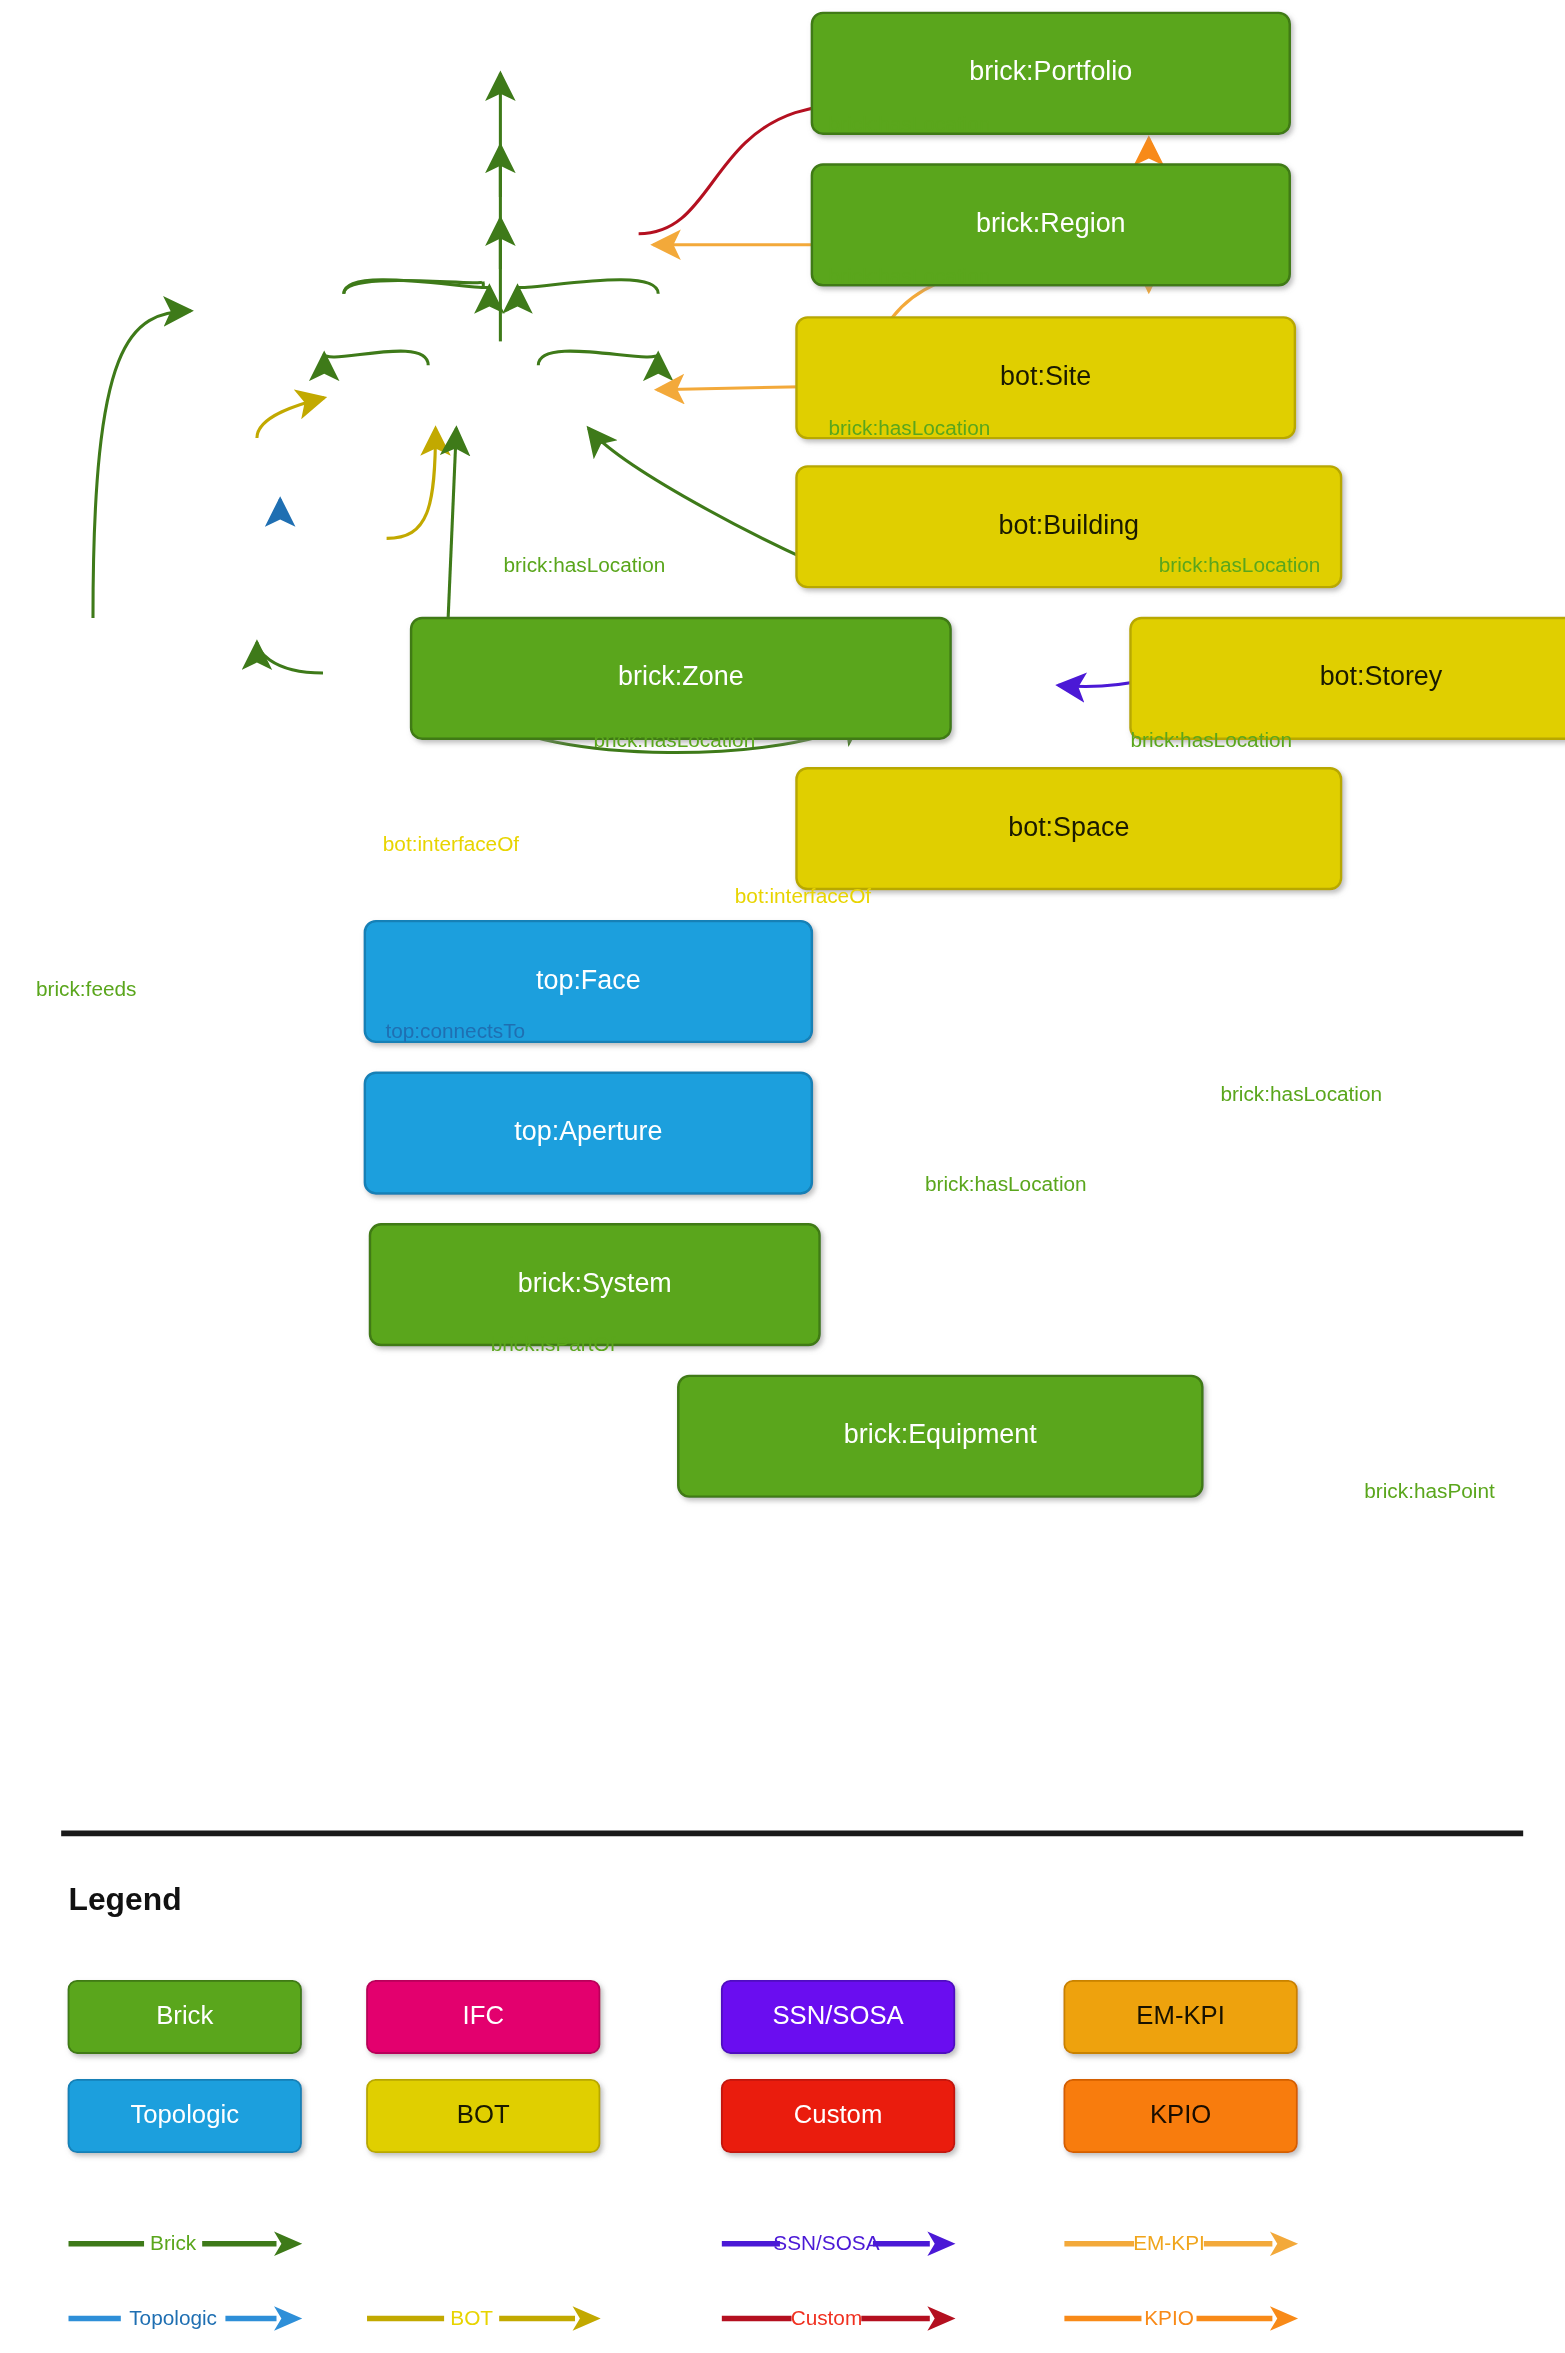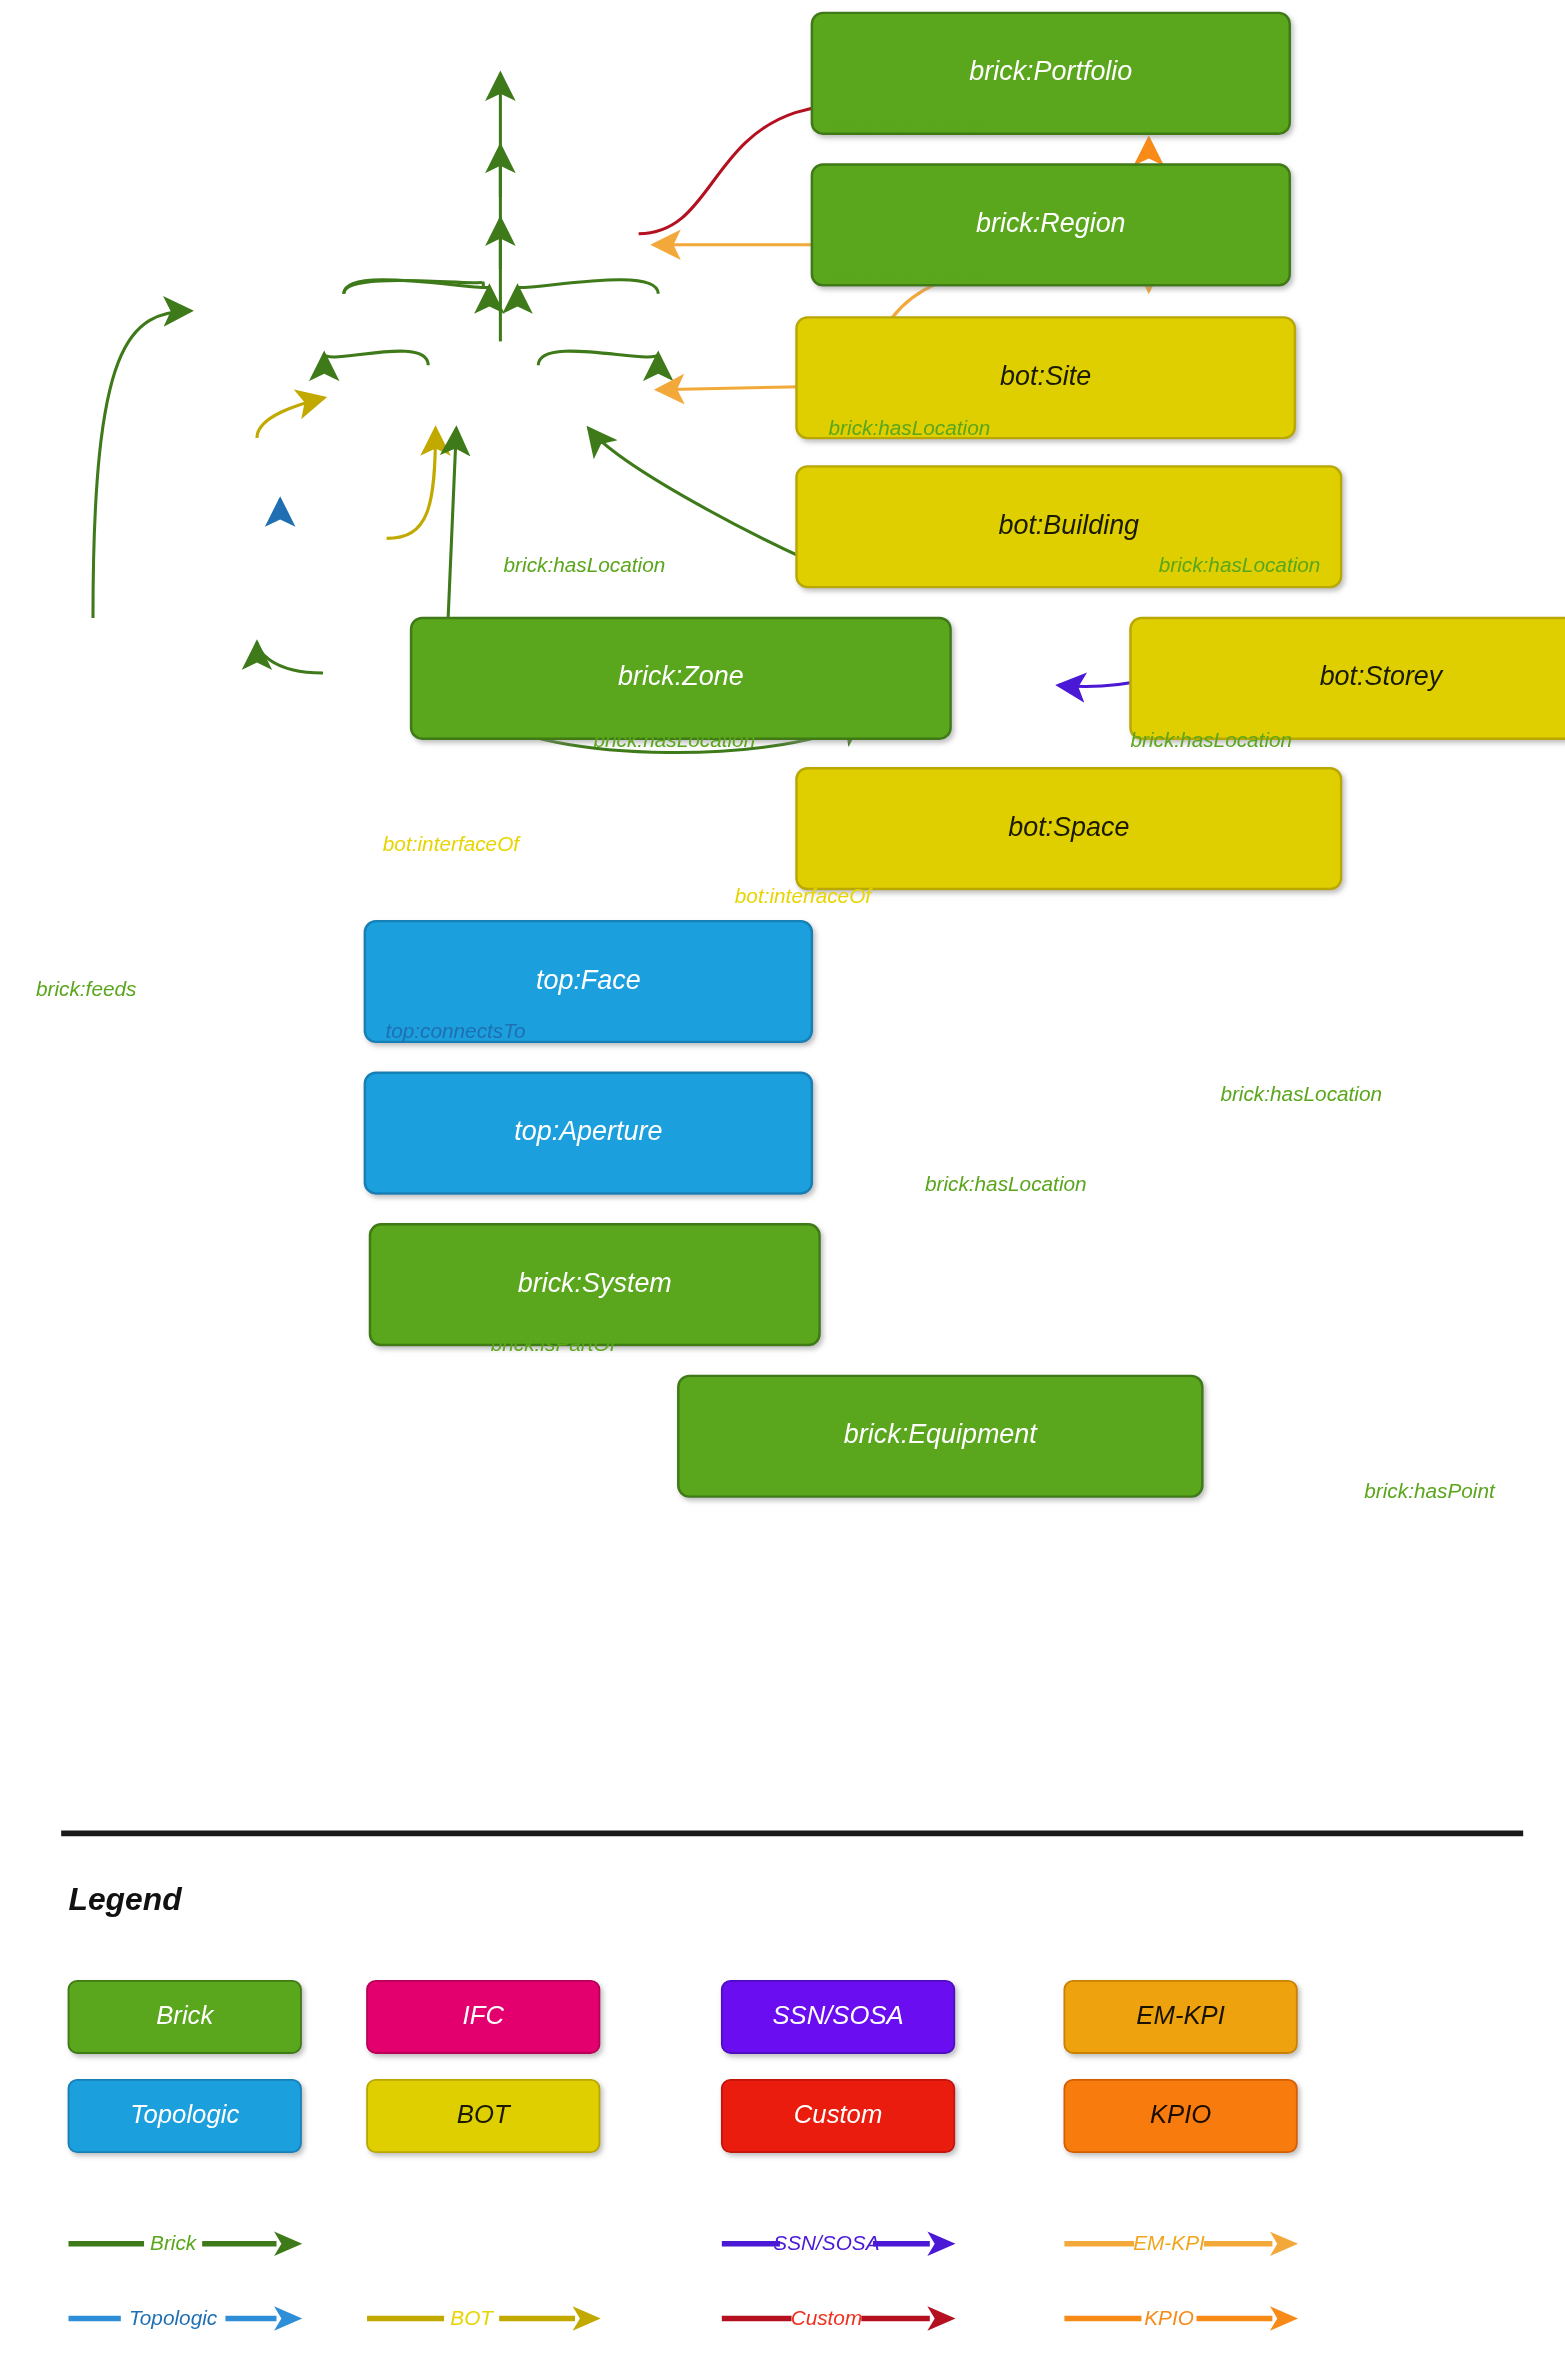--- a/index.html
+++ b/index.html
@@ -1,17 +1,17 @@
 <!DOCTYPE html>
 <html style="font-size:9.8px"><head>
 <meta charset="utf-8">
 <style>
   html,body{margin:0;padding:0;background:#ffffff;}
   body{width:1566px;height:2354px;font-family:"Liberation Sans",sans-serif;overflow:hidden;}
-  #root{position:relative;width:1566px;height:2354px;background:#fff;font-style:italic;}
+  #root{position:relative;width:1566px;height:2354px;background:#fff;}
   svg.canvas{position:absolute;inset:0;width:1566px;height:2354px;}
   .nodeLabel{font-family:"Liberation Sans",sans-serif;font-size:44px;font-weight:400;dominant-baseline:middle;text-anchor:middle;}
   .edgeLabel{font-family:"Liberation Sans",sans-serif;font-size:34px;dominant-baseline:middle;}
   .legendTitle{font-family:"Liberation Sans",sans-serif;font-size:52px;font-weight:bold;fill:#111;}
   .legendBoxLabel{font-family:"Liberation Sans",sans-serif;font-size:42px;dominant-baseline:middle;text-anchor:middle;}
   .legendLineLabel{font-family:"Liberation Sans",sans-serif;font-size:34px;dominant-baseline:middle;text-anchor:middle;}
 </style>
 </head>
 <body>
 

